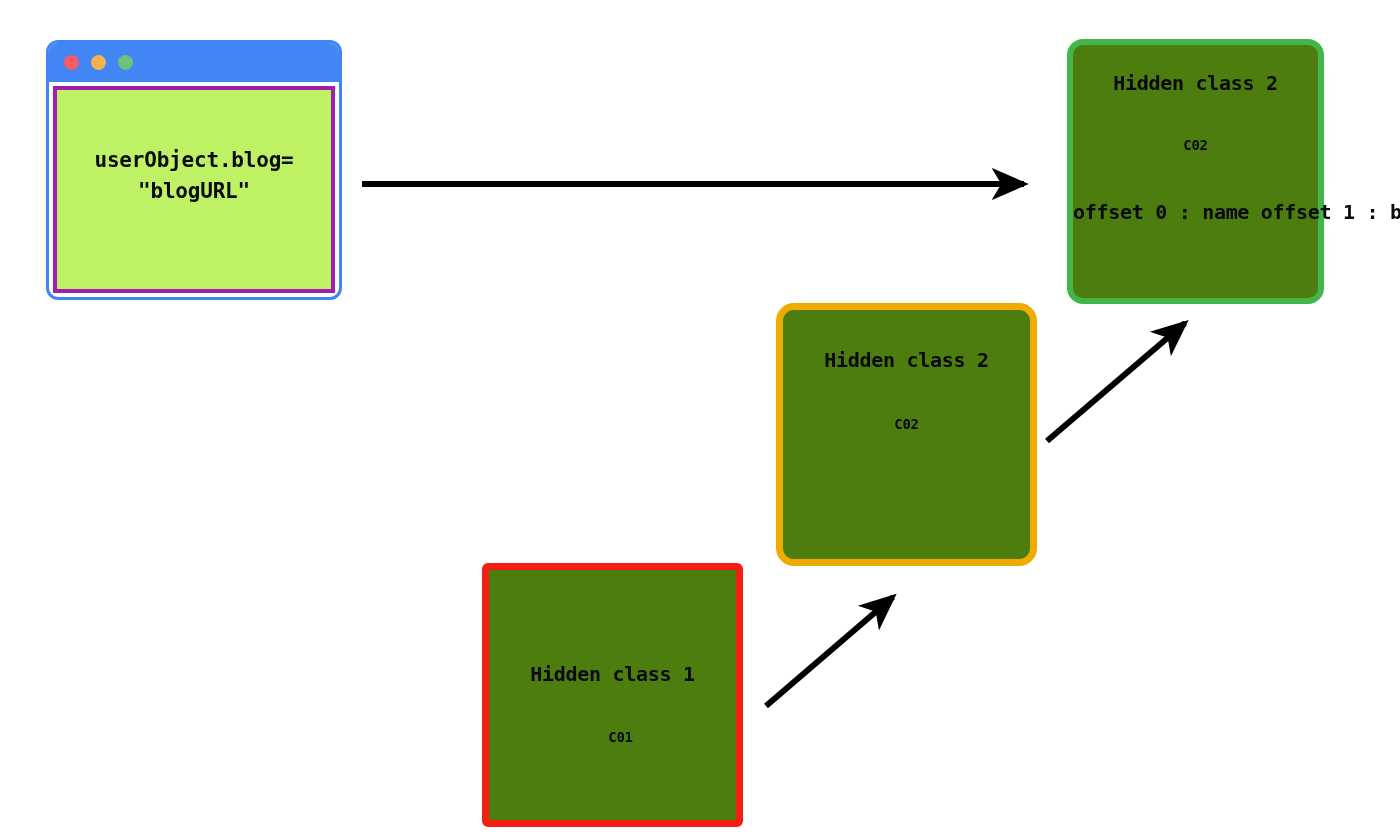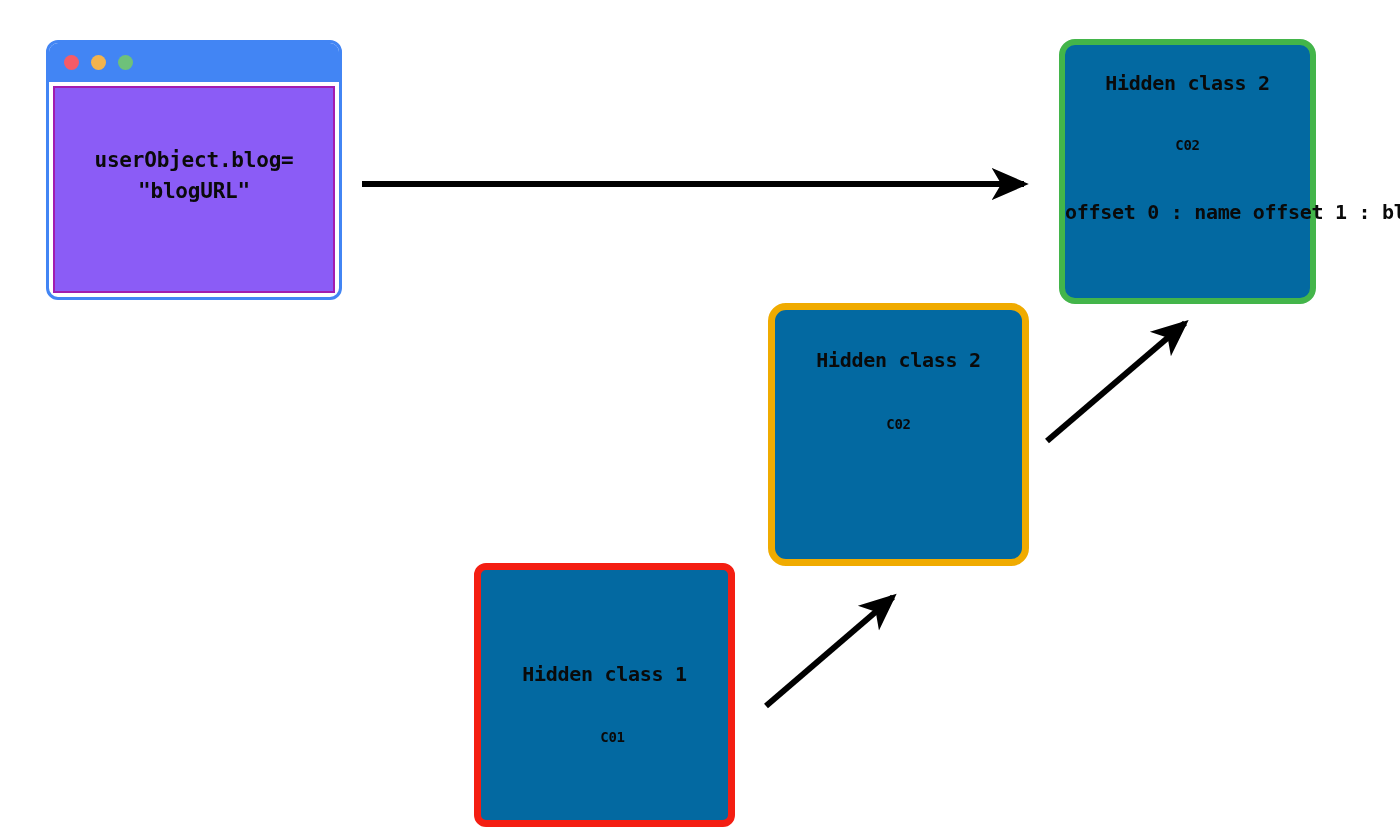--- a/index.html
+++ b/index.html
@@ -52,46 +52,47 @@
   .dot-red    { background: #f65b66; }
   .dot-yellow { background: #f3b34d; }
   .dot-green  { background: #6ec17a; }
 
   .browser-body {
     position: absolute;
     left: 4px;
     top: 43px;
     right: 4px;
     bottom: 4px;
-    background: #8b5cf6;
-    border: 2px solid #a21caf;
+    background: #bef264;
+    border: 4px solid #a21caf;
     box-sizing: border-box;
     display: flex;
     align-items: center;
     justify-content: center;
   }
   .browser-code {
     font-size: 21px;
     font-weight: bold;
     line-height: 1.45;
     color: #0a0a0a;
     text-align: center;
     letter-spacing: -0.2px;
     white-space: pre-line;
     padding-bottom: 28px;
   }
 
   
   .hc-box {
     position: absolute;
-    background: #0369a1;
+    background: #4d7c0f;
     box-sizing: border-box;
     border-style: solid;
     text-align: center;
     color: #0a0a0a;
+    margin-left: 8px;
   }
   .hc-title {
     font-size: 20px;
     font-weight: bold;
     letter-spacing: -0.3px;
     white-space: nowrap;
   }
   .hc-code {
     font-size: 14px;
     font-weight: bold;
@@ -135,21 +136,21 @@
   #box-yellow .hc-offsets { margin-top: 43px; }
 
   
   #box-red {
     left: 474px;
     top: 563px;
     width: 261px;
     height: 264px;
     border-width: 7px;
     border-color: #f41e12;
-    border-radius: 12px;
+    border-radius: 6px;
   }
   #box-red .hc-title { margin-top: 92px; }
   #box-red .hc-code  { margin-top: 43px; padding-left: 16px; }
 
   
   #arrows {
     position: absolute;
     left: 0;
     top: 0;
     width: 1400px;

